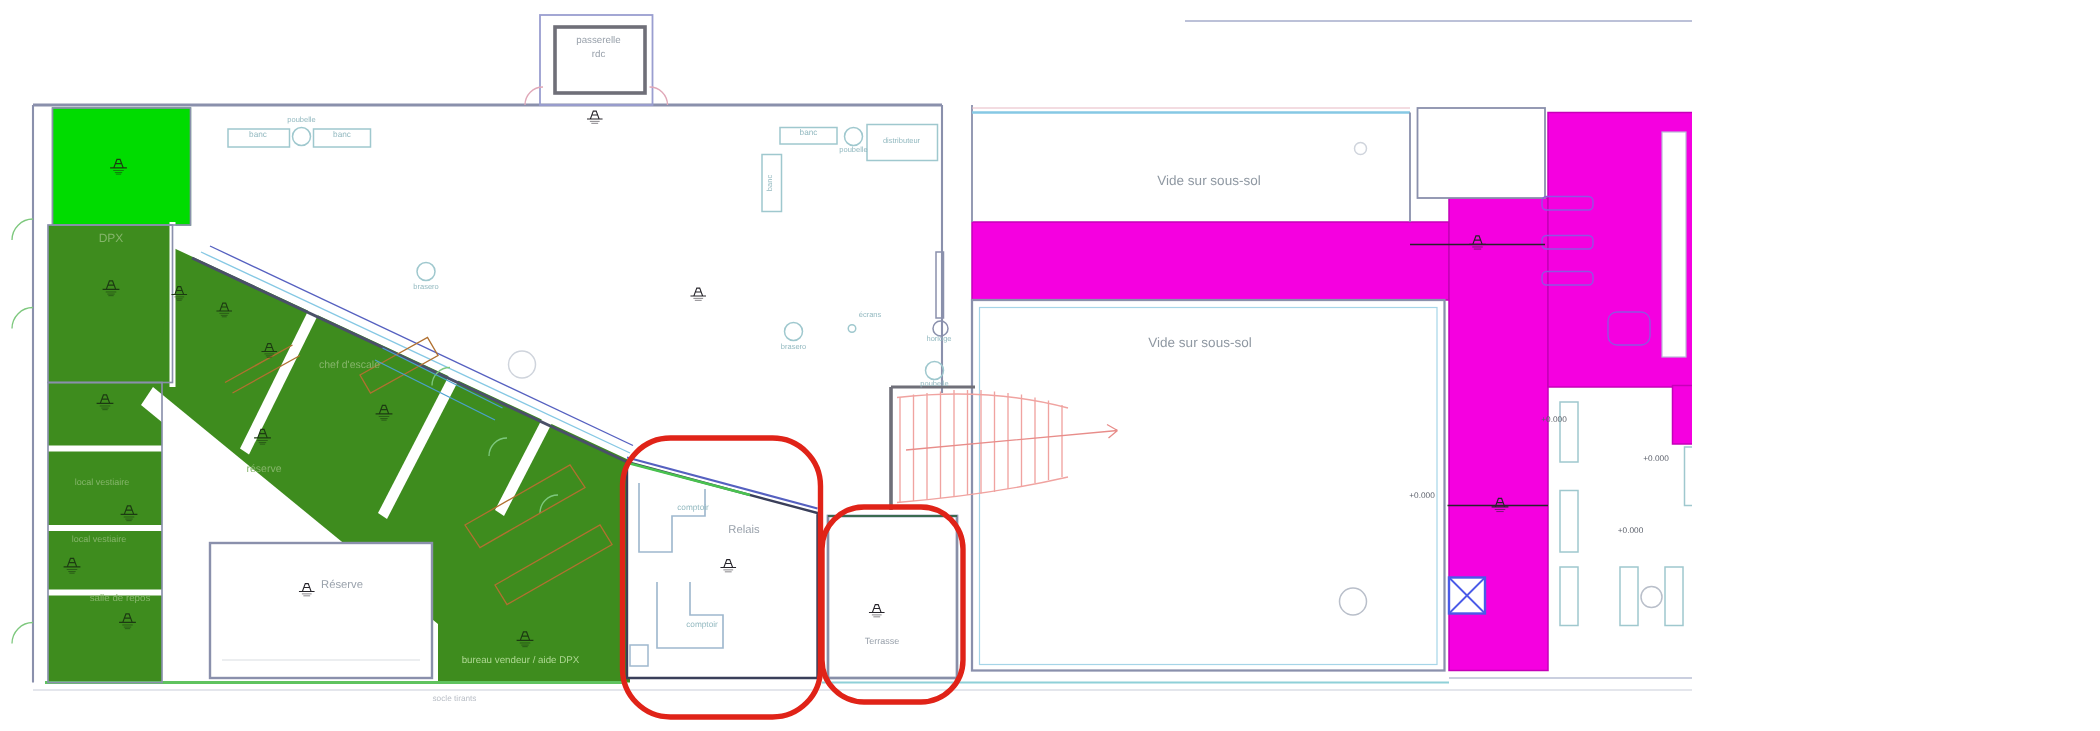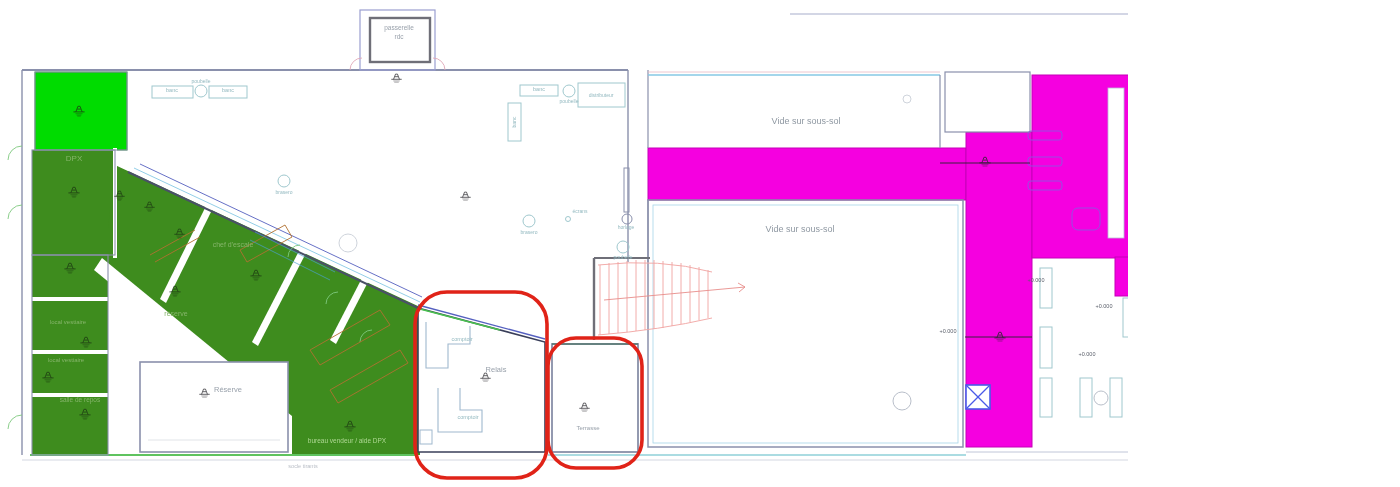--- a/index.html
+++ b/index.html
@@ -318,21 +318,21 @@
 <span class="lbl grn" style="left:74px;top:159px;font-size:8px">DPX</span>
 <span class="lbl grn" style="left:233px;top:244px;font-size:7px">chef d'escale</span>
 <span class="lbl grn" style="left:176px;top:313px;font-size:7px">réserve</span>
 <span class="lbl grn" style="left:68px;top:322px;font-size:6px">local vestiaire</span>
 <span class="lbl grn" style="left:66px;top:360px;font-size:6px">local vestiaire</span>
 <span class="lbl grn" style="left:80px;top:400px;font-size:6.5px">salle de repos</span>
 <span class="lbl" style="left:228px;top:390px;font-size:7.5px">Réserve</span>
 <span class="lbl lightgrn" style="left:347px;top:441px;font-size:6.5px">bureau vendeur / aide DPX</span>
 <span class="lbl faint" style="left:303px;top:467px;font-size:5.5px">socle tirants</span>
 
-<span class="lbl" style="left:496px;top:370px;font-size:7.5px">Relais</span>
+<span class="lbl" style="left:496px;top:353px;font-size:7.5px">Relais</span>
 <span class="lbl teal" style="left:462px;top:340px;font-size:5.5px">comptoir</span>
 <span class="lbl teal" style="left:468px;top:418px;font-size:5.5px">comptoir</span>
 <span class="lbl" style="left:588px;top:428px;font-size:6px">Terrasse</span>
 
 <span class="lbl dim" style="left:948px;top:332px;font-size:5.5px">+0.000</span>
 <span class="lbl dim" style="left:1036px;top:281px;font-size:5.5px">+0.000</span>
 <span class="lbl dim" style="left:1104px;top:307px;font-size:5.5px">+0.000</span>
 <span class="lbl dim" style="left:1087px;top:355px;font-size:5.5px">+0.000</span>
 <span class="lbl dim" style="left:1162px;top:349px;font-size:5.5px">+0.000</span>
 

